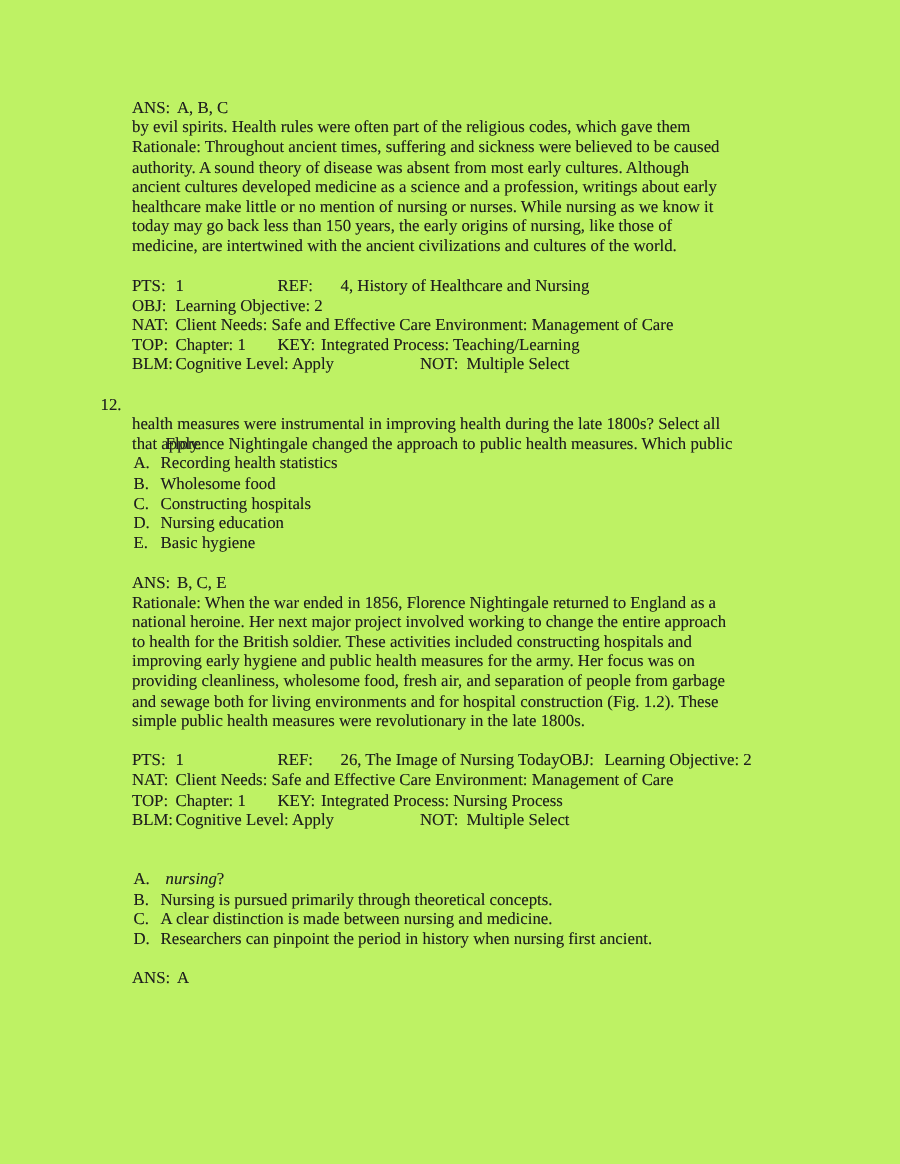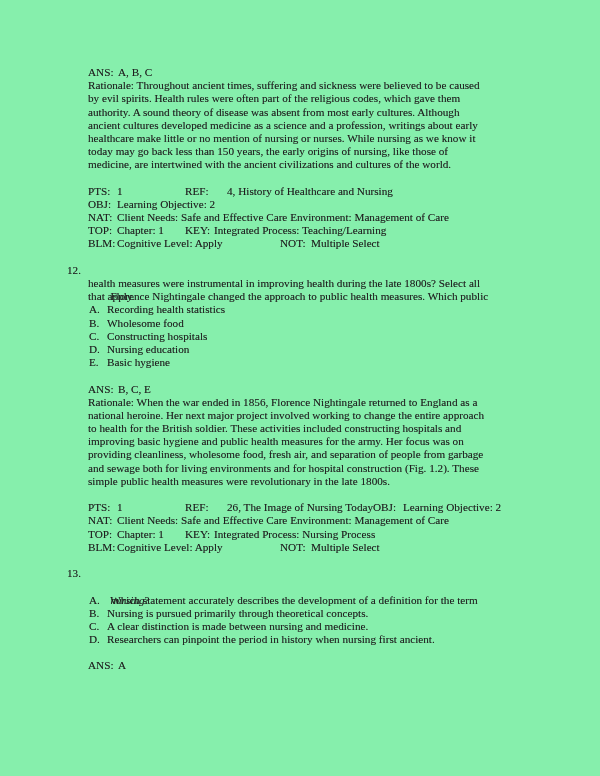--- a/index.html
+++ b/index.html
@@ -1,21 +1,21 @@
 <!DOCTYPE html>
 <html><head>
 <meta charset="utf-8">
 <title>Document Page</title>
 <style>
   html,body{margin:0;padding:0;background:#e8e8e8;}
   .page{
     position:relative;
     width:600px;height:776px;
     margin:0 auto;
-    background:#86efac;
+    background:#bef264;
     font-family:"Liberation Serif","DejaVu Serif",serif;
     font-size:11.2px;
     line-height:13.2px;
     color:#1e1e1e;
     overflow:hidden;
     text-shadow:0 0 .4px rgba(40,40,40,.45);
   }
   .content{position:absolute;left:88px;top:66px;width:470px;}
   .line{position:relative;height:13.2px;white-space:pre;}
   .gap{height:13.2px;}
@@ -33,22 +33,22 @@
 <body>
 
 <div class="page">
   <div class="content">
 
     <div>
       <div class="line cols">
         <span class="l0">ANS:</span>
         <span class="l30">A, B, C</span>
       </div>
+      <div class="line">by evil spirits. Health rules were often part of the religious codes, which gave them</div>
       <div class="line">Rationale: Throughout ancient times, suffering and sickness were believed to be caused</div>
-      <div class="line">by evil spirits. Health rules were often part of the religious codes, which gave them</div>
       <div class="line">authority. A sound theory of disease was absent from most early cultures. Although</div>
       <div class="line">ancient cultures developed medicine as a science and a profession, writings about early</div>
       <div class="line">healthcare make little or no mention of nursing or nurses. While nursing as we know it</div>
       <div class="line">today may go back less than 150 years, the early origins of nursing, like those of</div>
       <div class="line">medicine, are intertwined with the ancient civilizations and cultures of the world.</div>
     </div>
 
     <div class="gap"></div>
 
     <div>
@@ -114,21 +114,21 @@
     <div class="gap"></div>
 
     <div>
       <div class="line cols">
         <span class="l0">ANS:</span>
         <span class="l30">B, C, E</span>
       </div>
       <div class="line">Rationale: When the war ended in 1856, Florence Nightingale returned to England as a</div>
       <div class="line">national heroine. Her next major project involved working to change the entire approach</div>
       <div class="line">to health for the British soldier. These activities included constructing hospitals and</div>
-      <div class="line">improving basic hygiene and public health measures for the army. Her focus was on</div>
+      <div class="line">improving early hygiene and public health measures for the army. Her focus was on</div>
       <div class="line">providing cleanliness, wholesome food, fresh air, and separation of people from garbage</div>
       <div class="line">and sewage both for living environments and for hospital construction (Fig. 1.2). These</div>
       <div class="line">simple public health measures were revolutionary in the late 1800s.</div>
     </div>
 
     <div class="gap"></div>
 
     <div>
       <div class="line cols">
         <span class="l0">PTS:</span>
@@ -153,24 +153,20 @@
         <span class="l29">Cognitive Level: Apply</span>
         <span class="l192">NOT:</span>
         <span class="l223">Multiple Select</span>
       </div>
     </div>
 
     <div class="gap"></div>
 
     <div>
       <div class="line">
-        <span class="qnum">13.</span>
-        <span>Which statement accurately describes the development of a definition for the term</span>
-      </div>
-      <div class="line">
         <span class="italic">nursing</span><span>?</span>
       </div>
       <div class="line cols">
         <span class="optletter">A.</span>
       </div>
       <div class="line cols">
         <span class="optletter">B.</span>
         <span class="opttext">Nursing is pursued primarily through theoretical concepts.</span>
       </div>
       <div class="line cols">

